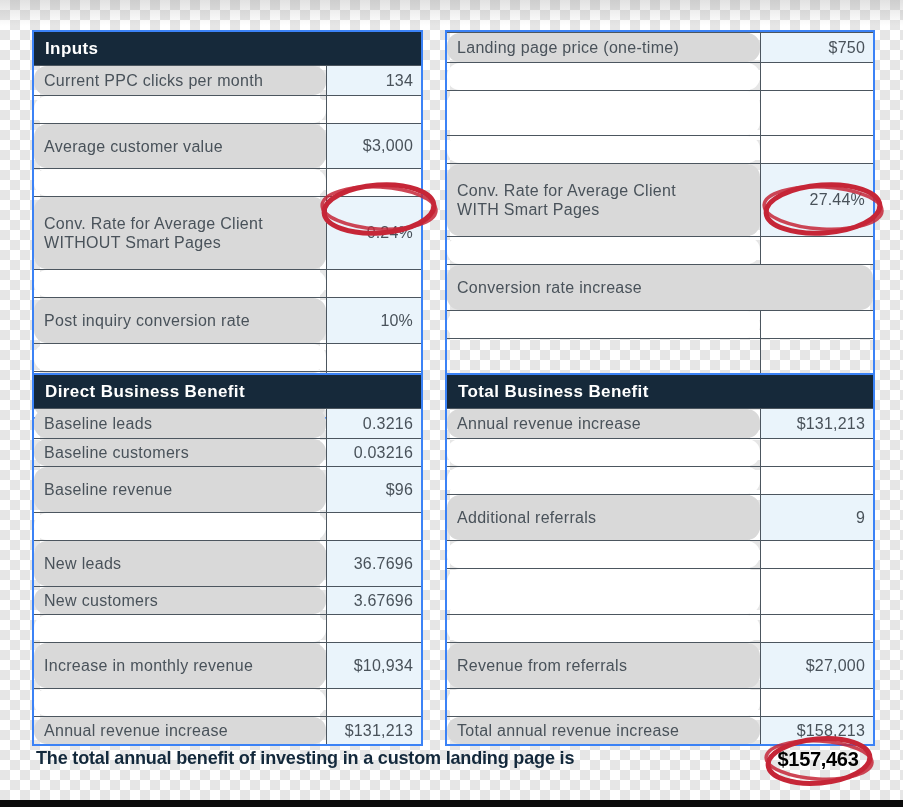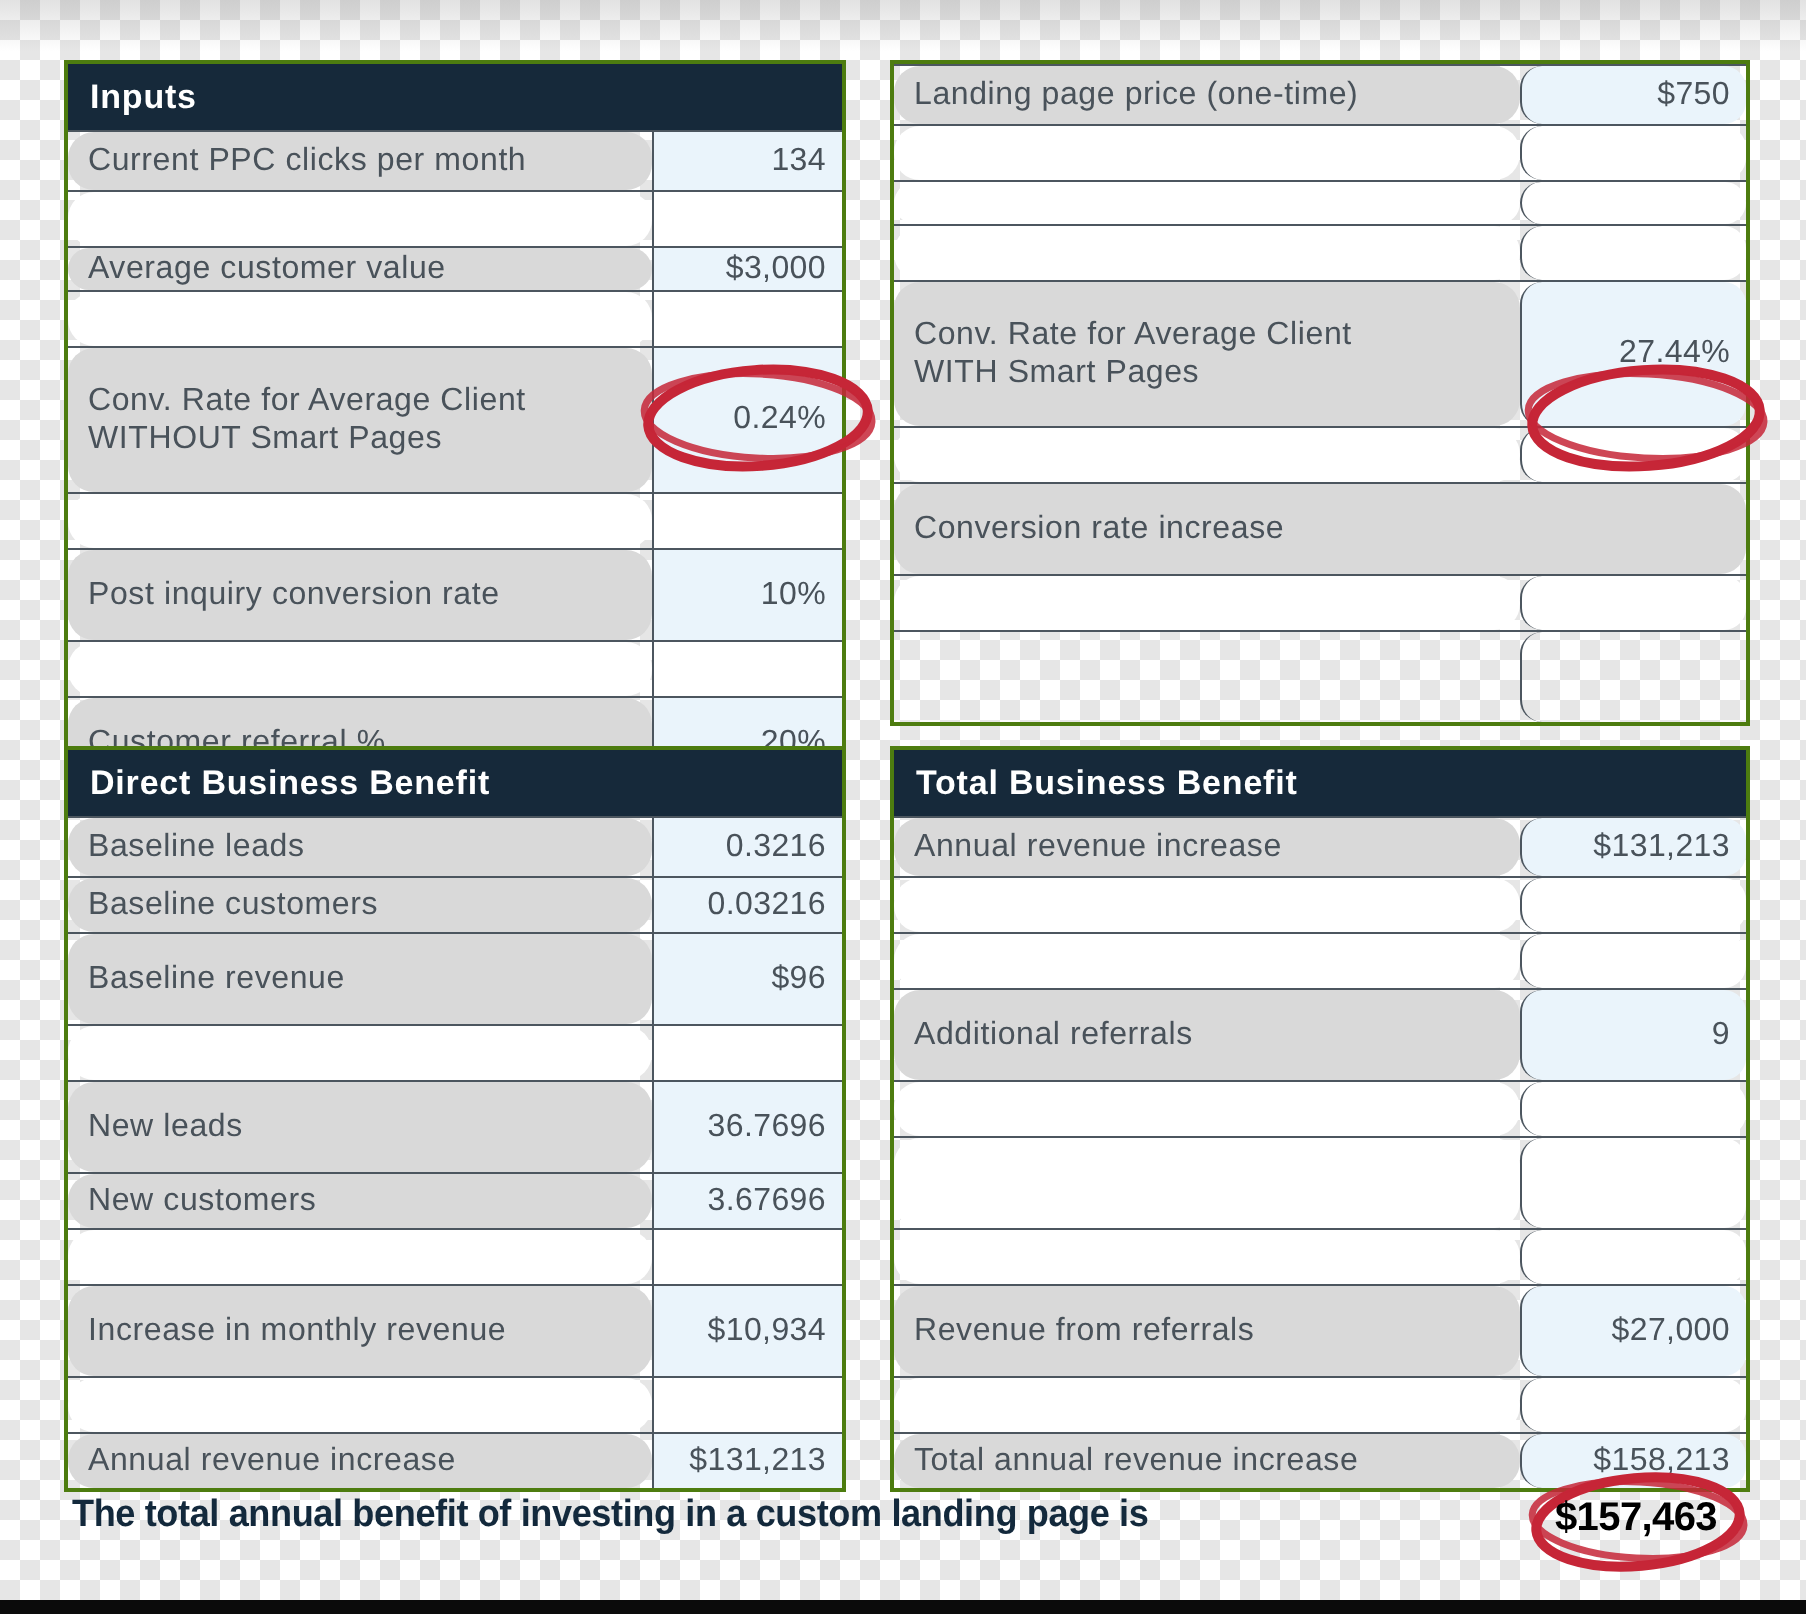--- a/index.html
+++ b/index.html
@@ -11,37 +11,37 @@
     position:absolute;inset:0;background-color:#ffffff;
     background-image:
       linear-gradient(45deg,#e6e6e6 25%,transparent 25%,transparent 75%,#e6e6e6 75%),
       linear-gradient(45deg,#e6e6e6 25%,transparent 25%,transparent 75%,#e6e6e6 75%);
     background-size:20px 20px;background-position:0 0,10px 10px;
   }
   .top-shade{position:absolute;top:0;left:0;right:0;height:26px;
     background:linear-gradient(rgba(110,110,110,.20),rgba(110,110,110,0));}
   .bottom-bar{position:absolute;left:0;top:800px;width:903px;height:7px;background:#0b0b0b;}
 
-  .tbl{position:absolute;border:2px solid #4d7c0f;background:transparent;}
+  .tbl{position:absolute;border:2px solid #3b82f6;background:transparent;}
   .tbl-left{width:387px;}
   .tbl-right{width:426px;}
   .thead{height:33px;background:#16293a;color:#ffffff;font-weight:bold;font-size:17px;
     line-height:33px;padding-left:11px;letter-spacing:.4px;box-sizing:border-box;}
   .row{display:flex;align-items:stretch;border-top:1px solid #4c565f;box-sizing:border-box;}
   .lc{flex:1;display:flex;flex-direction:column;justify-content:center;
     padding-left:10px;box-sizing:border-box;background:#d9d9d9;
     font-size:16px;color:#49525a;letter-spacing:.3px;line-height:19px;border-radius:13px;}
   .vc{display:flex;align-items:center;justify-content:flex-end;padding-right:8px;
     box-sizing:border-box;border-left:1px solid #4c565f;background:#eaf4fb;
     font-size:16px;color:#49525a;letter-spacing:.2px;}
   .tbl-left .vc{width:95px;}
-  .tbl-right .vc{width:113px;border-radius:11px;}
+  .tbl-right .vc{width:113px;}
   .row.empty .lc,.row.empty .vc{background:#ffffff;}
   .row.trans .lc,.row.trans .vc{background:transparent;}
-  .h30{height:30px}.h28{height:28px}.h29{height:46px}.h31{height:22px}.h57{height:73px}
+  .h30{height:30px}.h28{height:28px}.h29{height:46px}.h31{height:45px}.h57{height:73px}
 
   .circle{position:absolute;overflow:visible;pointer-events:none;}
 
   .summary-text{position:absolute;left:36px;top:747px;font-size:19px;font-weight:bold;
     color:#13293c;letter-spacing:-.2px;transform:scaleX(.95);transform-origin:left center;
     white-space:nowrap;}
   .summary-value{position:absolute;left:766px;top:748px;width:104px;text-align:center;
     font-size:20px;font-weight:bold;color:#000000;letter-spacing:-.3px;}
 </style>
 </head>

